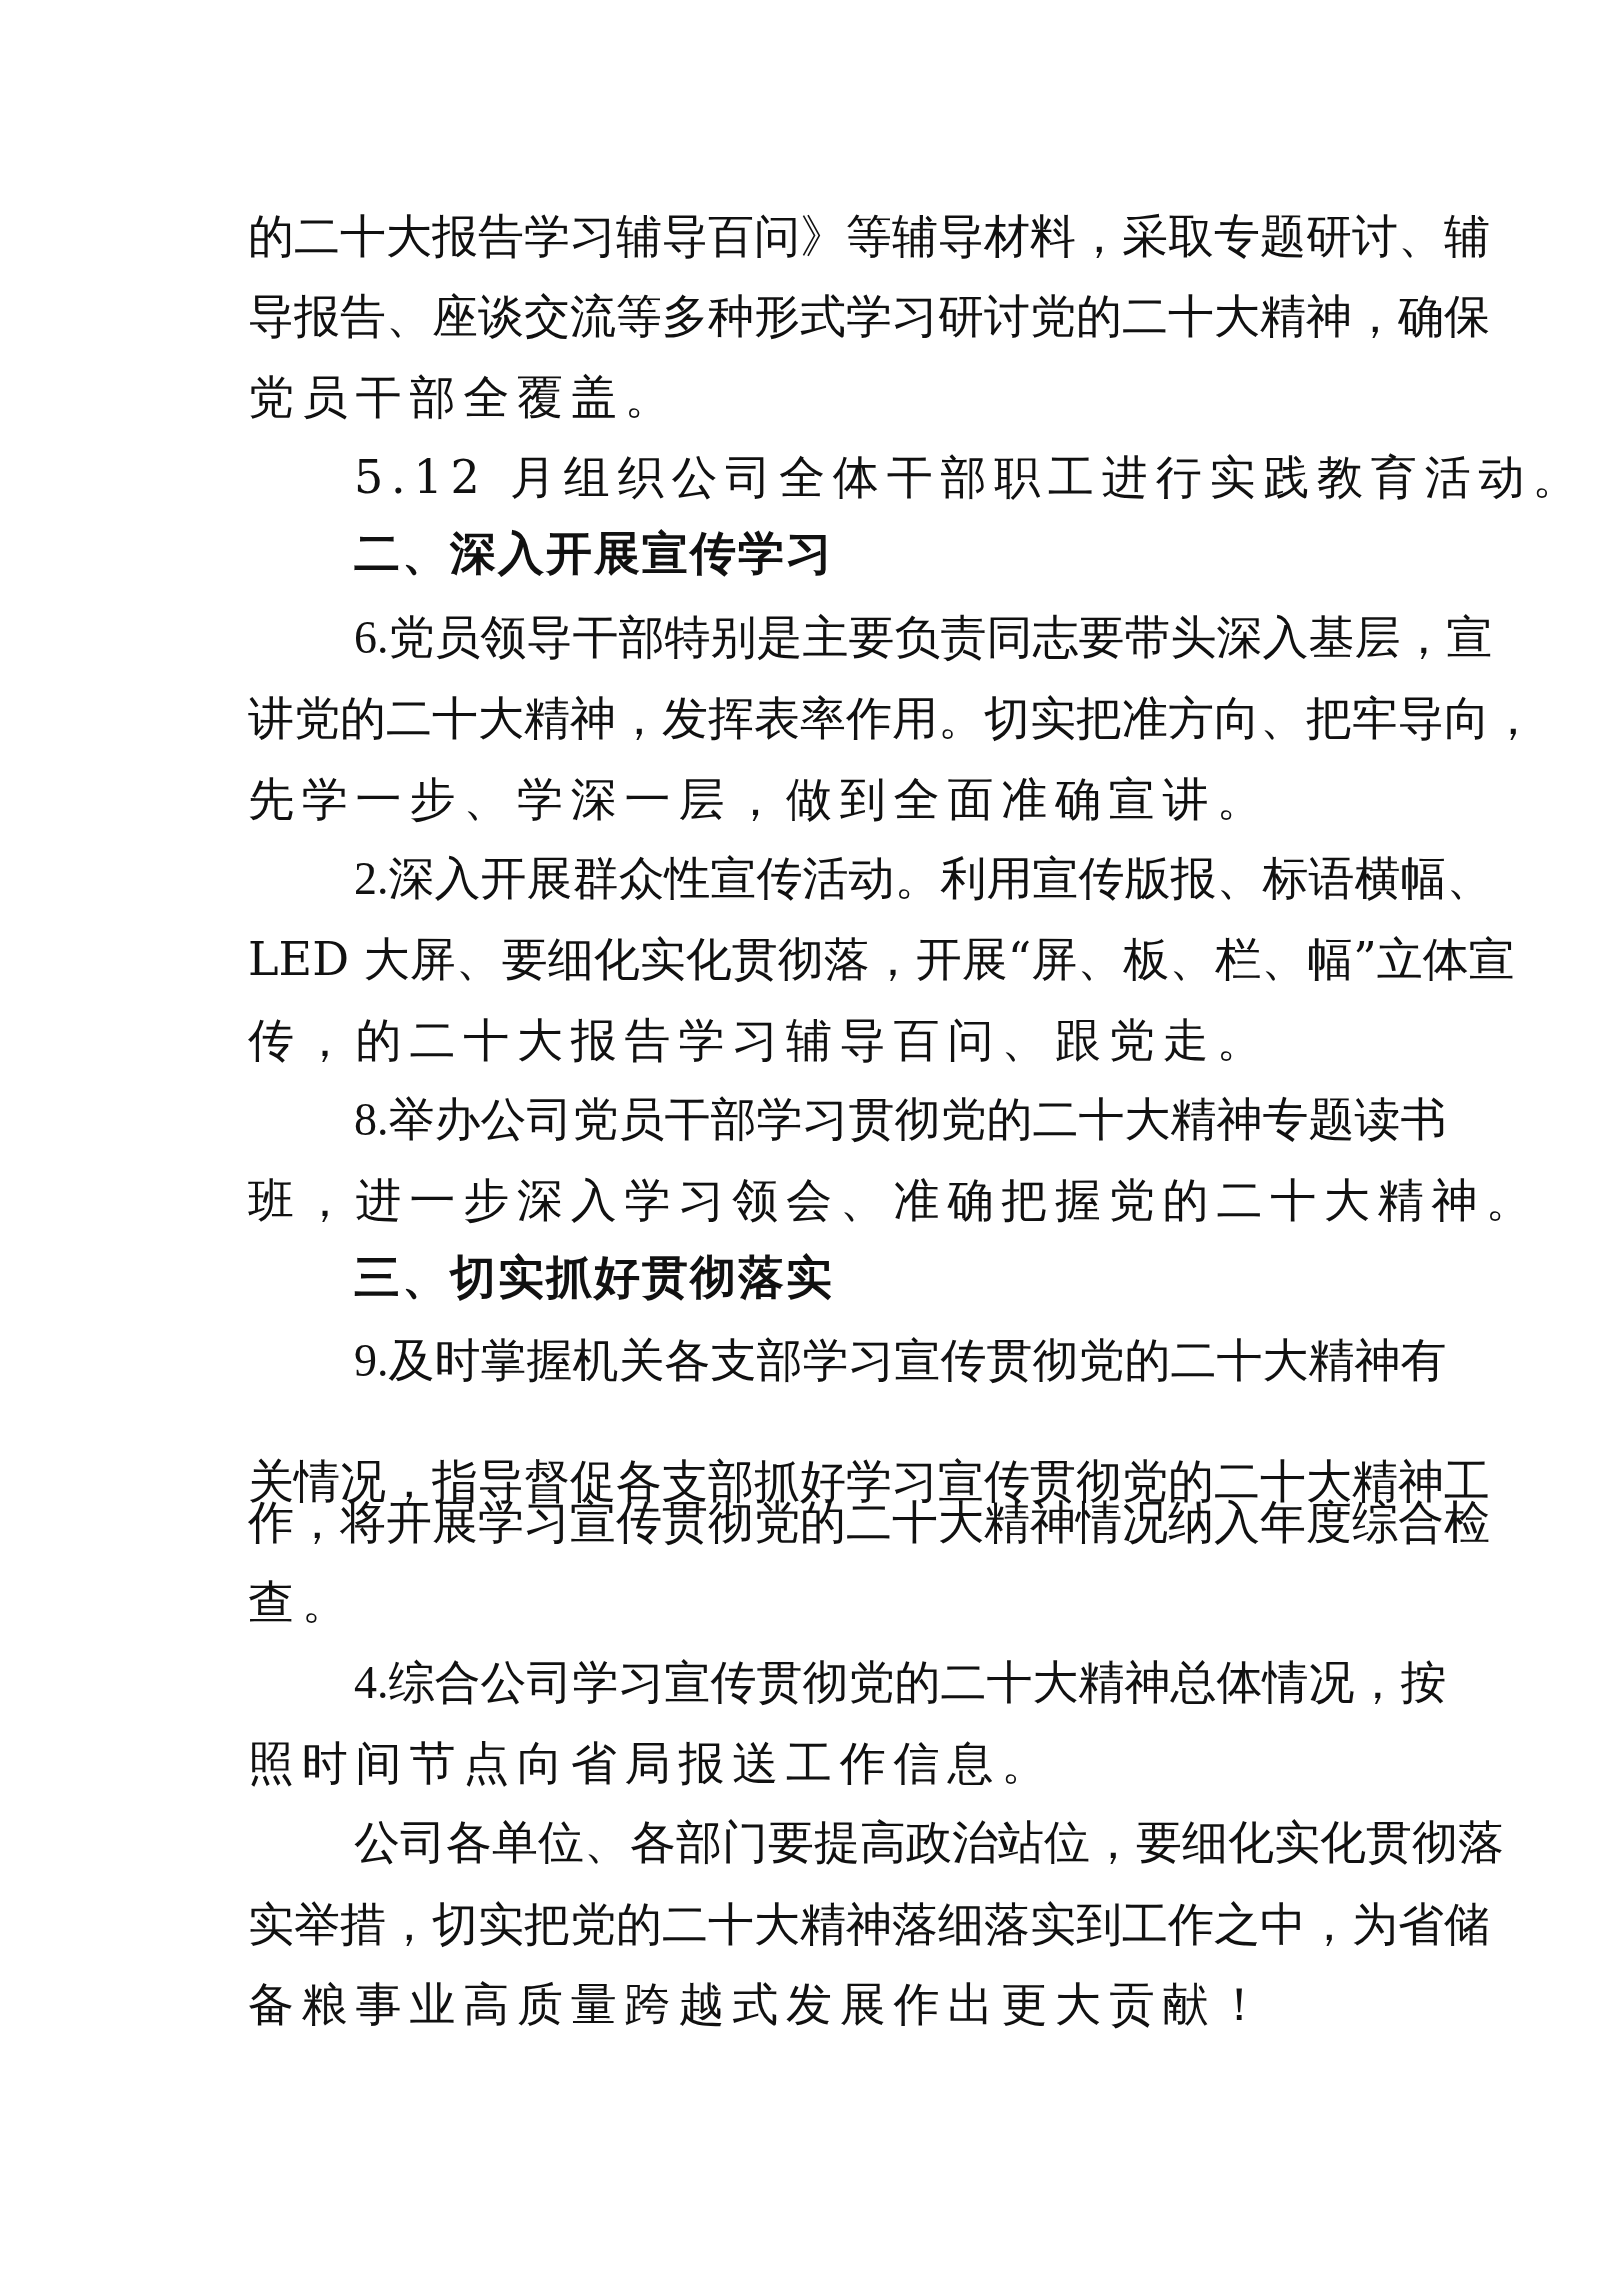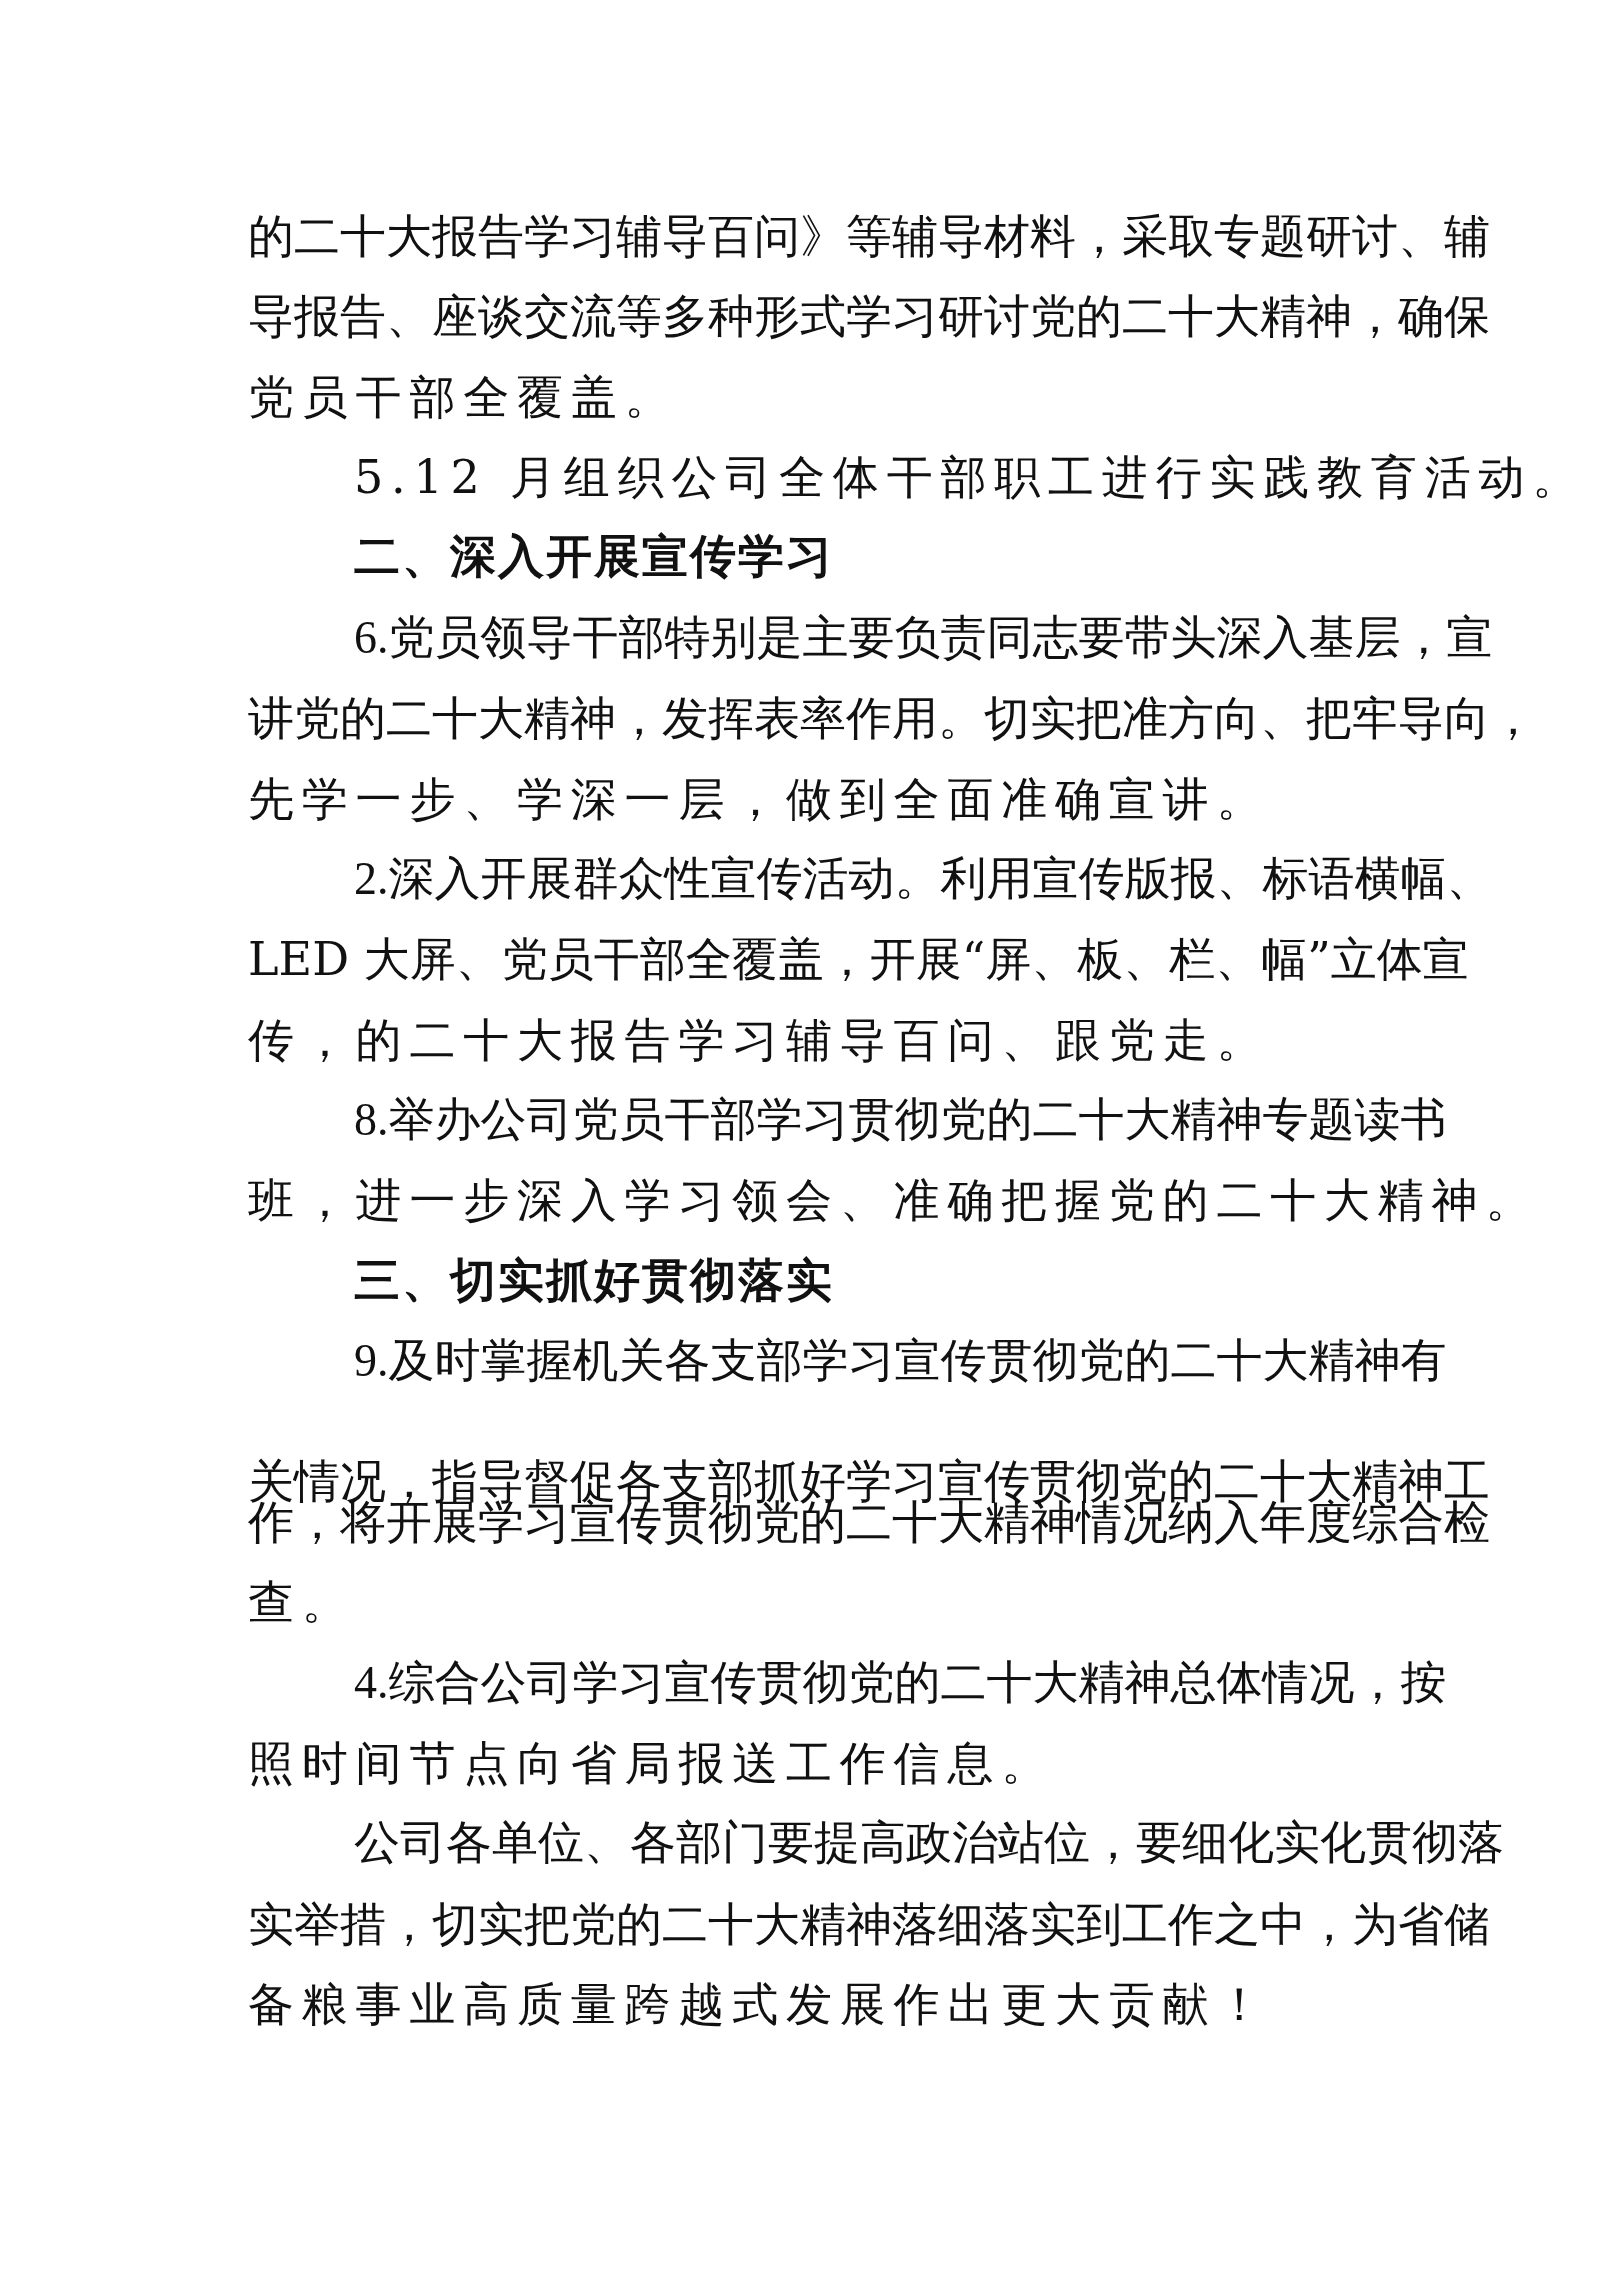--- a/index.html
+++ b/index.html
@@ -32,39 +32,39 @@
     }
     .line.justify {
       width: 1171px;
       text-align: justify;
       text-align-last: justify;
       letter-spacing: 0;
     }
     .line.indent { left: 106px; }
     .line.indent.justify { width: 1065px; font-family: Liberation Serif, serif; }
     .heading {
-      font-family: Liberation Serif, serif;
+      font-family: Liberation Mono, monospace;
       font-weight: bold;
       letter-spacing: 2px;
     }
   </style>
 </head>
 <body>
 
 <div class="page">
   <div class="line justify" style="top:0px">的二十大报告学习辅导百问》等辅导材料，采取专题研讨、辅</div>
   <div class="line justify" style="top:80px">导报告、座谈交流等多种形式学习研讨党的二十大精神，确保</div>
   <div class="line" style="top:161px">党员干部全覆盖。</div>
   <div class="line indent" style="top:241px">5.12 月组织公司全体干部职工进行实践教育活动。</div>
   <div class="line indent heading" style="top:321px">二、深入开展宣传学习</div>
   <div class="line indent justify" style="top:402px">6.党员领导干部特别是主要负责同志要带头深入基层，宣</div>
   <div class="line justify" style="top:482px">讲党的二十大精神，发挥表率作用。切实把准方向、把牢导向，</div>
   <div class="line" style="top:563px">先学一步、学深一层，做到全面准确宣讲。</div>
   <div class="line indent justify" style="top:643px">2.深入开展群众性宣传活动。利用宣传版报、标语横幅、</div>
-  <div class="line justify" style="top:723px">LED 大屏、党员干部全覆盖，开展“屏、板、栏、幅”立体宣</div>
+  <div class="line justify" style="top:723px">LED 大屏、要细化实化贯彻落，开展“屏、板、栏、幅”立体宣</div>
   <div class="line" style="top:804px">传，的二十大报告学习辅导百问、跟党走。</div>
   <div class="line indent justify" style="top:884px">8.举办公司党员干部学习贯彻党的二十大精神专题读书</div>
   <div class="line" style="top:964px">班，进一步深入学习领会、准确把握党的二十大精神。</div>
   <div class="line indent heading" style="top:1045px">三、切实抓好贯彻落实</div>
   <div class="line indent justify" style="top:1125px">9.及时掌握机关各支部学习宣传贯彻党的二十大精神有</div>
   <div class="line justify" style="top:1245px">关情况，指导督促各支部抓好学习宣传贯彻党的二十大精神工</div>
   <div class="line justify" style="top:1286px">作，将开展学习宣传贯彻党的二十大精神情况纳入年度综合检</div>
   <div class="line" style="top:1366px">查。</div>
   <div class="line indent justify" style="top:1447px">4.综合公司学习宣传贯彻党的二十大精神总体情况，按</div>
   <div class="line" style="top:1527px">照时间节点向省局报送工作信息。</div>

